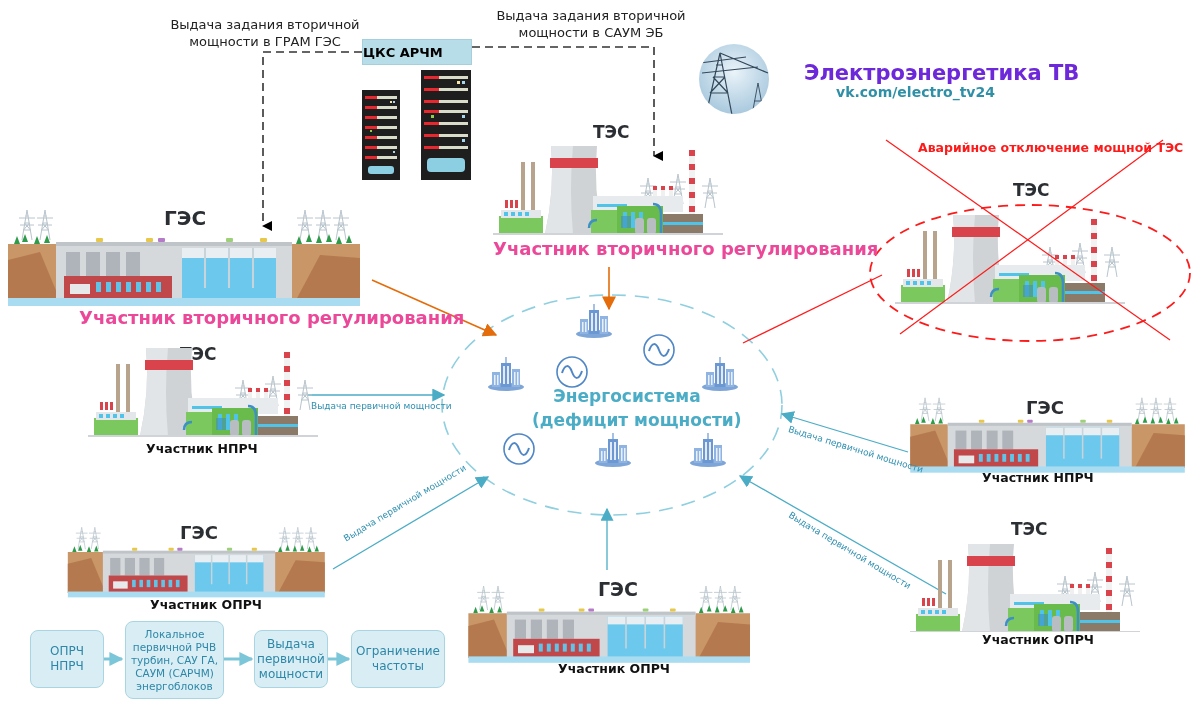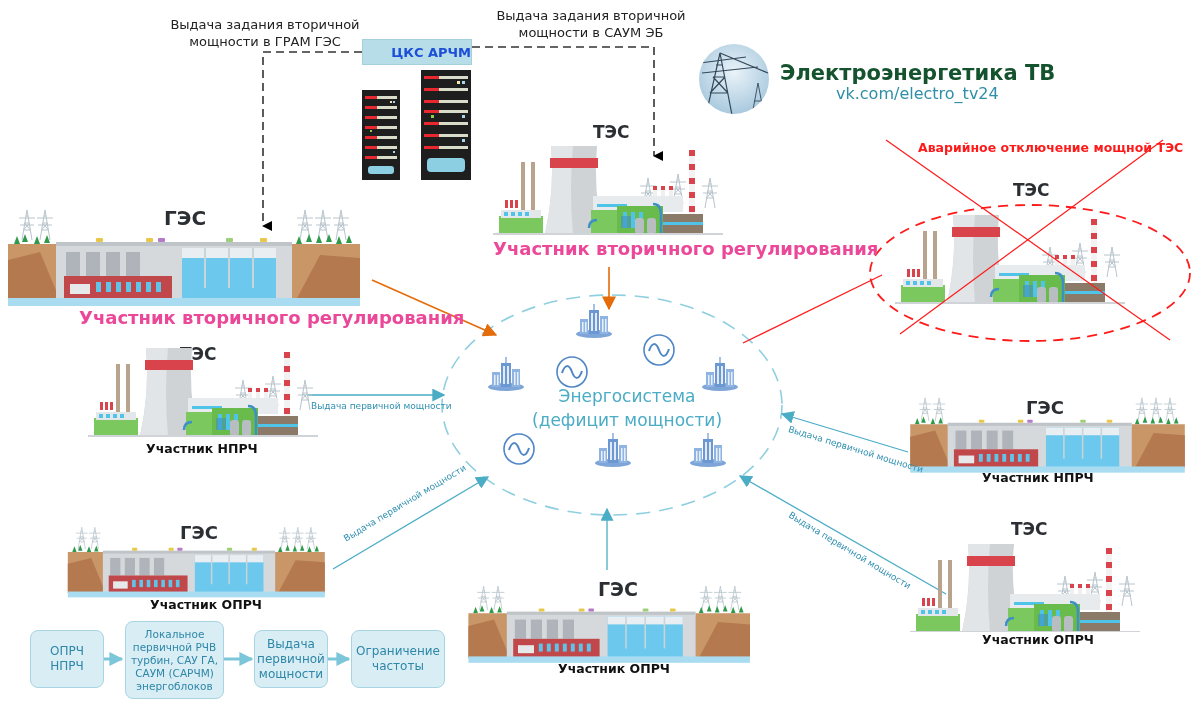--- a/index.html
+++ b/index.html
@@ -4,27 +4,27 @@
 <style>
   html,body{margin:0;padding:0;background:#ffffff;}
   body{width:1200px;height:704px;position:relative;overflow:hidden;font-family:"DejaVu Sans","Liberation Sans",sans-serif;}
   .abs{position:absolute;}
   svg.layer{position:absolute;left:0;top:0;}
   .txt{position:absolute;white-space:nowrap;}
   .note{font-size:13px;color:#222;text-align:center;line-height:17px;}
   .plant-title{font-family:"DejaVu Sans",sans-serif;font-weight:bold;color:#2b2f33;font-size:20px;text-align:center;}
   .lbl-black{font-weight:bold;font-size:12.5px;color:#111;}
   .lbl-orange{font-weight:bold;font-size:18px;color:#ec4899;}
-  .center-title{font-weight:normal;color:#4bacc6;font-size:17px;text-align:center;line-height:24px;}
+  .center-title{font-weight:bold;color:#4bacc6;font-size:17px;text-align:center;line-height:24px;}
   .flow-label{font-size:9px;color:#2e8fb0;}
-  .box-arch{position:absolute;background:#b7dde8;border:1px solid #a5cfdb;font-weight:bold;font-size:13px;color:#1d4ed8;display:flex;align-items:center;justify-content:flex-end;}
+  .box-arch{position:absolute;background:#b7dde8;border:1px solid #a5cfdb;font-weight:bold;font-size:13px;color:#000000;display:flex;align-items:center;justify-content:flex-start;}
   .step{position:absolute;background:#d8eef4;border:1px solid #a9d5e2;border-radius:8px;color:#2e86a8;font-size:12px;text-align:center;display:flex;align-items:center;justify-content:center;line-height:15px;}
   .step.small{font-size:10.5px;line-height:13px;}
-  .brand-title{font-weight:bold;color:#14532d;font-size:21px;}
-  .brand-sub{font-weight:normal;color:#2e8fa6;font-size:16px;}
+  .brand-title{font-weight:bold;color:#6d28d9;font-size:21px;margin-left:24px;}
+  .brand-sub{font-weight:bold;color:#2e8fa6;font-size:14px;}
   .emerg{font-weight:bold;color:#ff1a1a;font-size:12.5px;margin-top:23px;}
 </style>
 </head>
 <body>
 
 <svg width="0" height="0" style="position:absolute">
   <defs>
 
     <g id="pylon">
       <path d="M0,30 L5,0 L10,30 M1.5,20 L8.5,20 M2.5,13 L7.5,13 M3.5,6 L6.5,6 M-3,8 L13,8 M-2,15 L12,15 M1.5,20 L7.5,13 M8.5,20 L2.5,13" stroke="#b8c4cc" stroke-width="1" fill="none"></path>

